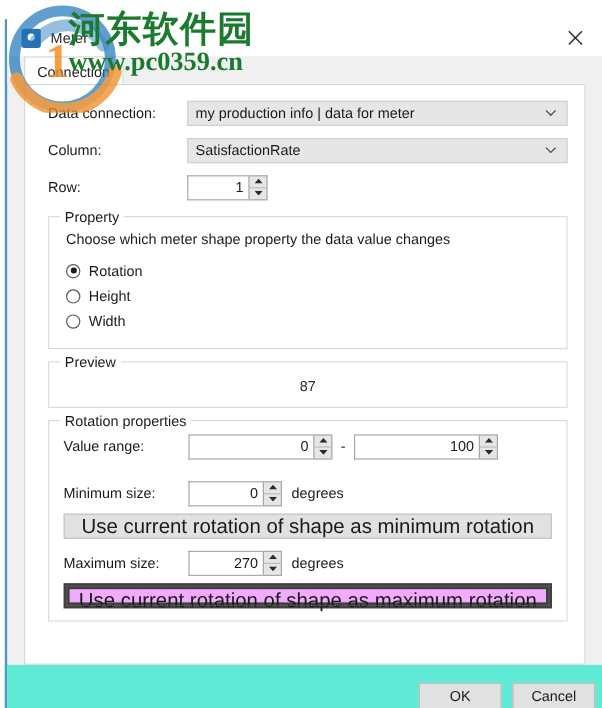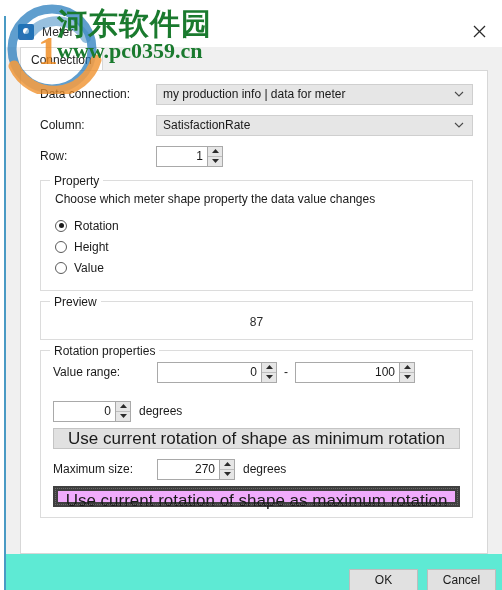--- a/index.html
+++ b/index.html
@@ -389,21 +389,21 @@
       <div class="radio checked">
         <span class="rmark"></span>
         <span class="rlabel">Rotation</span>
       </div>
       <div class="radio">
         <span class="rmark"></span>
         <span class="rlabel">Height</span>
       </div>
       <div class="radio">
         <span class="rmark"></span>
-        <span class="rlabel">Value</span>
+        <span class="rlabel">Width</span>
       </div>
     </div>
 
     <div class="group" style="padding-bottom:8px">
       <span class="gtitle">Preview</span>
       <div class="preview-val">87</div>
     </div>
 
     <div class="group" style="padding-bottom:10px">
       <span class="gtitle">Rotation properties</span>
@@ -437,20 +437,21 @@
             <div class="sbtn down">
               <svg width="7" height="4" viewBox="0 0 7 4">
                   <polygon points="3.5,4 0,0 7,0" fill="#2b2b2b"></polygon>
                 </svg>
             </div>
           </div>
         </div>
       </div>
 
       <div class="frow" style="margin-bottom:6px">
+        <span class="flabel" style="width:104px">Minimum size:</span>
         <div class="spin" style="width:78px">
           <div class="sbox" style="width:62px">0</div>
           <div class="sbtns">
             <div class="sbtn up">
               <svg width="7" height="4" viewBox="0 0 7 4">
                   <polygon points="3.5,0 7,4 0,4" fill="#2b2b2b"></polygon>
                 </svg>
             </div>
             <div class="sbtn down">
               <svg width="7" height="4" viewBox="0 0 7 4">

